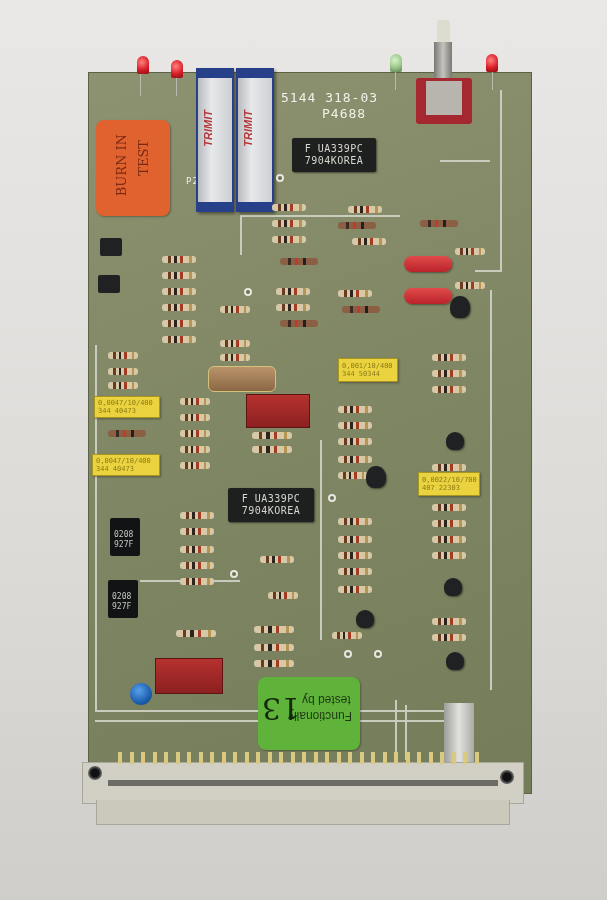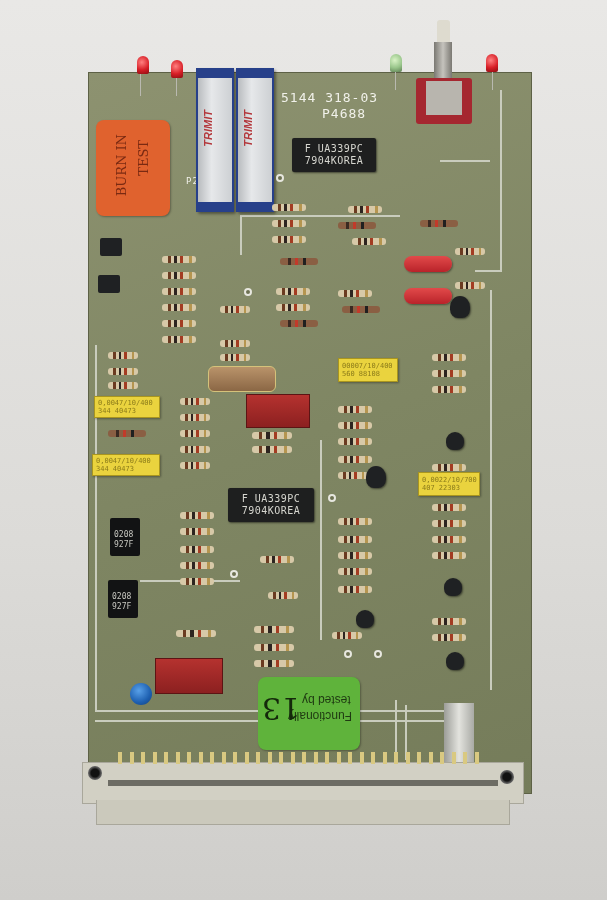--- a/index.html
+++ b/index.html
@@ -150,22 +150,22 @@
 <div class="res" style="left:220px;top:340px;width:30px;"></div>
 <div class="res" style="left:220px;top:354px;width:30px;"></div>
 
 <div class="cap-red" style="left:404px;top:256px;width:48px;height:16px;"></div>
 <div class="cap-red" style="left:404px;top:288px;width:48px;height:16px;"></div>
 <div class="trans" style="left:450px;top:296px;width:20px;height:22px;"></div>
 
 <div class="xtal" style="left:208px;top:366px;width:66px;height:24px;"></div>
 
 <div class="cap-yellow" style="left:338px;top:358px;width:58px;height:22px;">
-  <span style="top:3px;">00007/10/400</span>
-  <span style="top:11px;">560 88108</span>
+  <span style="top:3px;">0,001/10/400</span>
+  <span style="top:11px;">344 50344</span>
 </div>
 <div class="cap-yellow" style="left:94px;top:396px;width:64px;height:20px;">
   <span style="top:2px;">0,0047/10/400</span>
   <span style="top:10px;">344 40473</span>
 </div>
 <div class="cap-yellow" style="left:92px;top:454px;width:66px;height:20px;">
   <span style="top:2px;">0,0047/10/400</span>
   <span style="top:10px;">344 40473</span>
 </div>
 <div class="cap-yellow" style="left:418px;top:472px;width:60px;height:22px;">

